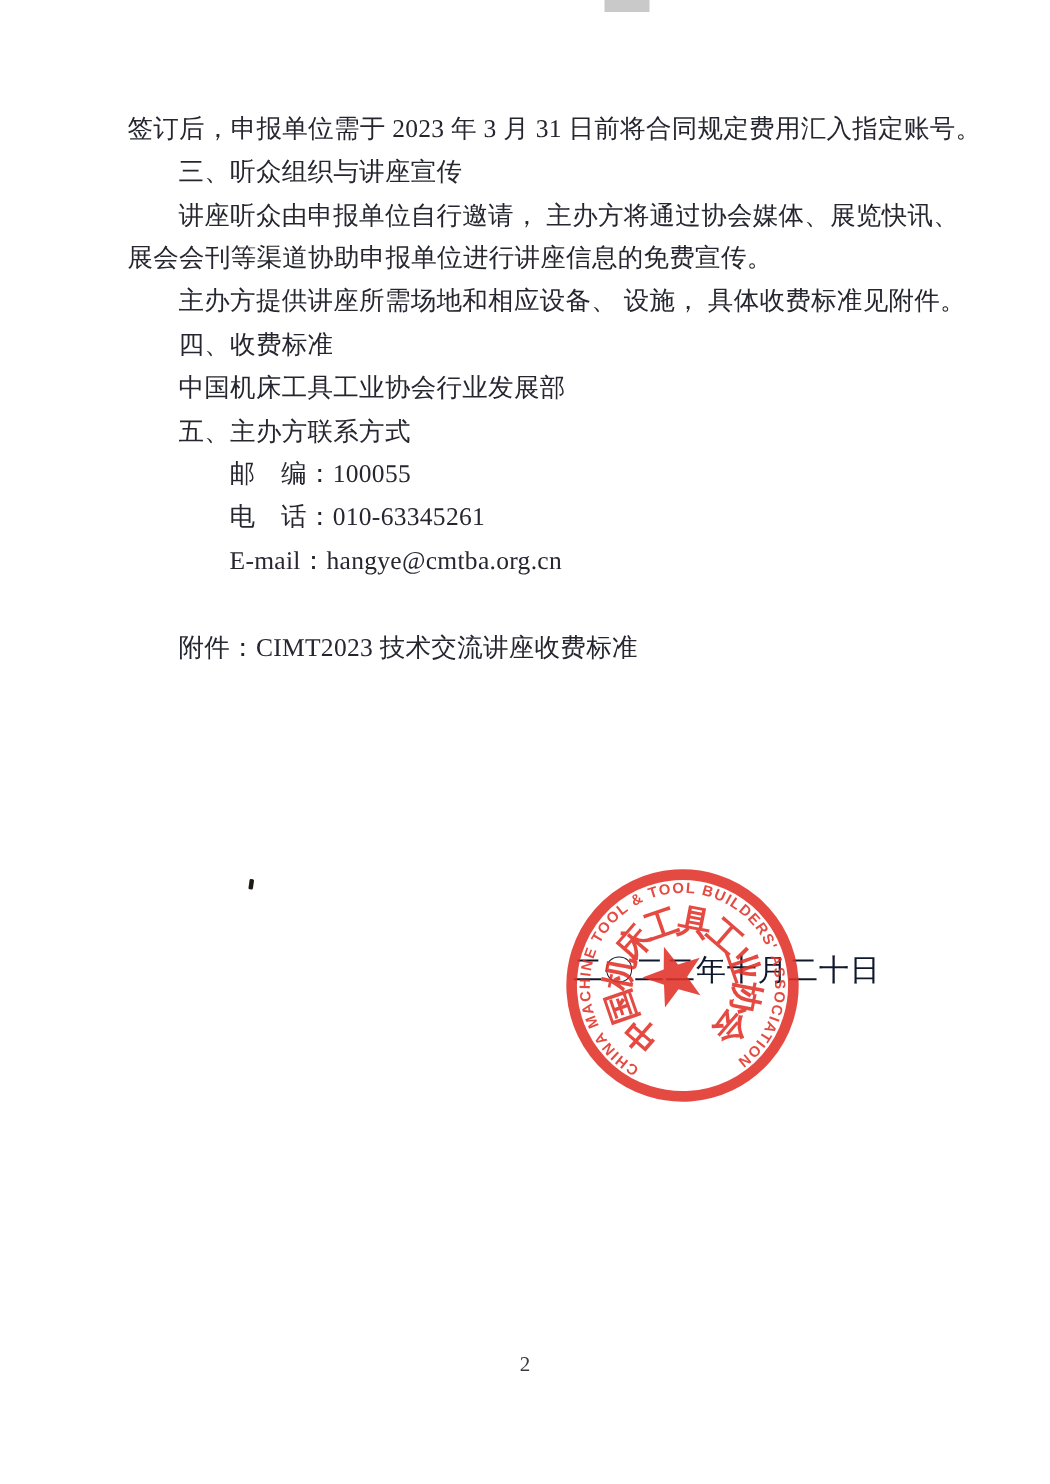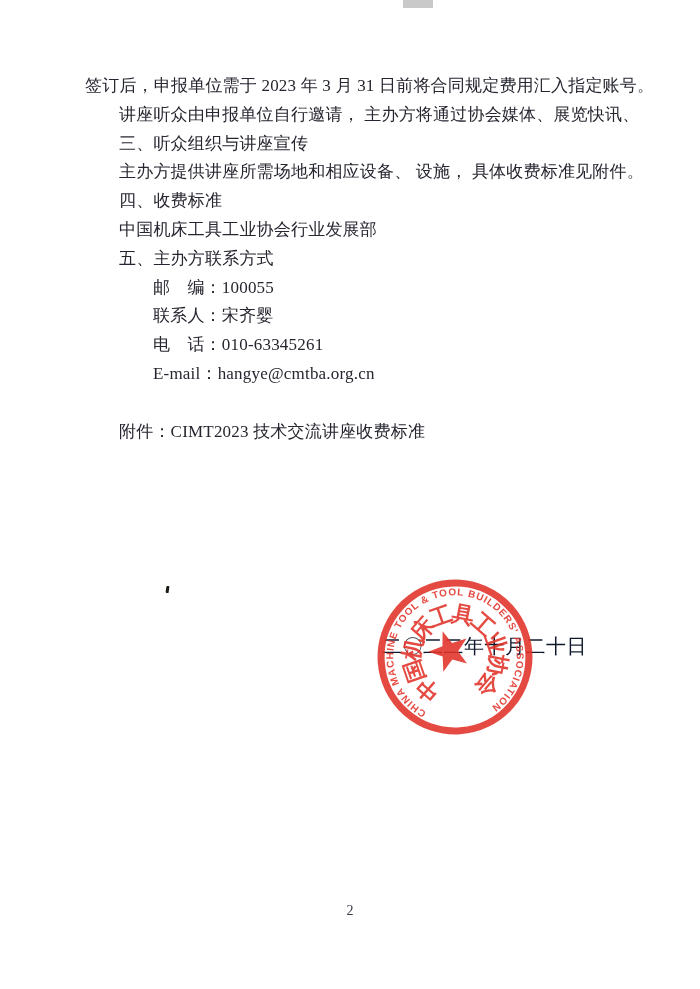--- a/index.html
+++ b/index.html
@@ -46,32 +46,30 @@
 </head>
 <body>
 
 <div class="page">
 
   <div class="artifact-corner"></div>
   <div class="artifact-speck"></div>
 
   <div class="textblock">
     <p>签订后，申报单位需于 2023 年 3 月 31 日前将合同规定费用汇入指定账号。</p>
+    <p class="indent">三、听众组织与讲座宣传</p>
     <p class="indent">讲座听众由申报单位自行邀请， 主办方将通过协会媒体、展览快讯、</p>
-    <p class="indent">三、听众组织与讲座宣传</p>
+    <p>展会会刊等渠道协助申报单位进行讲座信息的免费宣传。</p>
     <p class="indent">主办方提供讲座所需场地和相应设备、 设施， 具体收费标准见附件。</p>
     <p class="indent">四、收费标准</p>
     <p class="indent">中国机床工具工业协会行业发展部</p>
     <p class="indent">五、主办方联系方式</p>
 
     <p class="indent">
       <span class="contact-label">邮　编：</span><span>100055</span>
-    </p>
-    <p class="indent">
-      <span class="contact-label">联系人：</span><span>宋齐婴</span>
     </p>
     <p class="indent">
       <span class="contact-label">电　话：</span><span>010-63345261</span>
     </p>
     <p class="indent">
       <span class="contact-label">E-mail：</span><span>hangye@cmtba.org.cn</span>
     </p>
 
     <div class="gap-line"></div>
 

